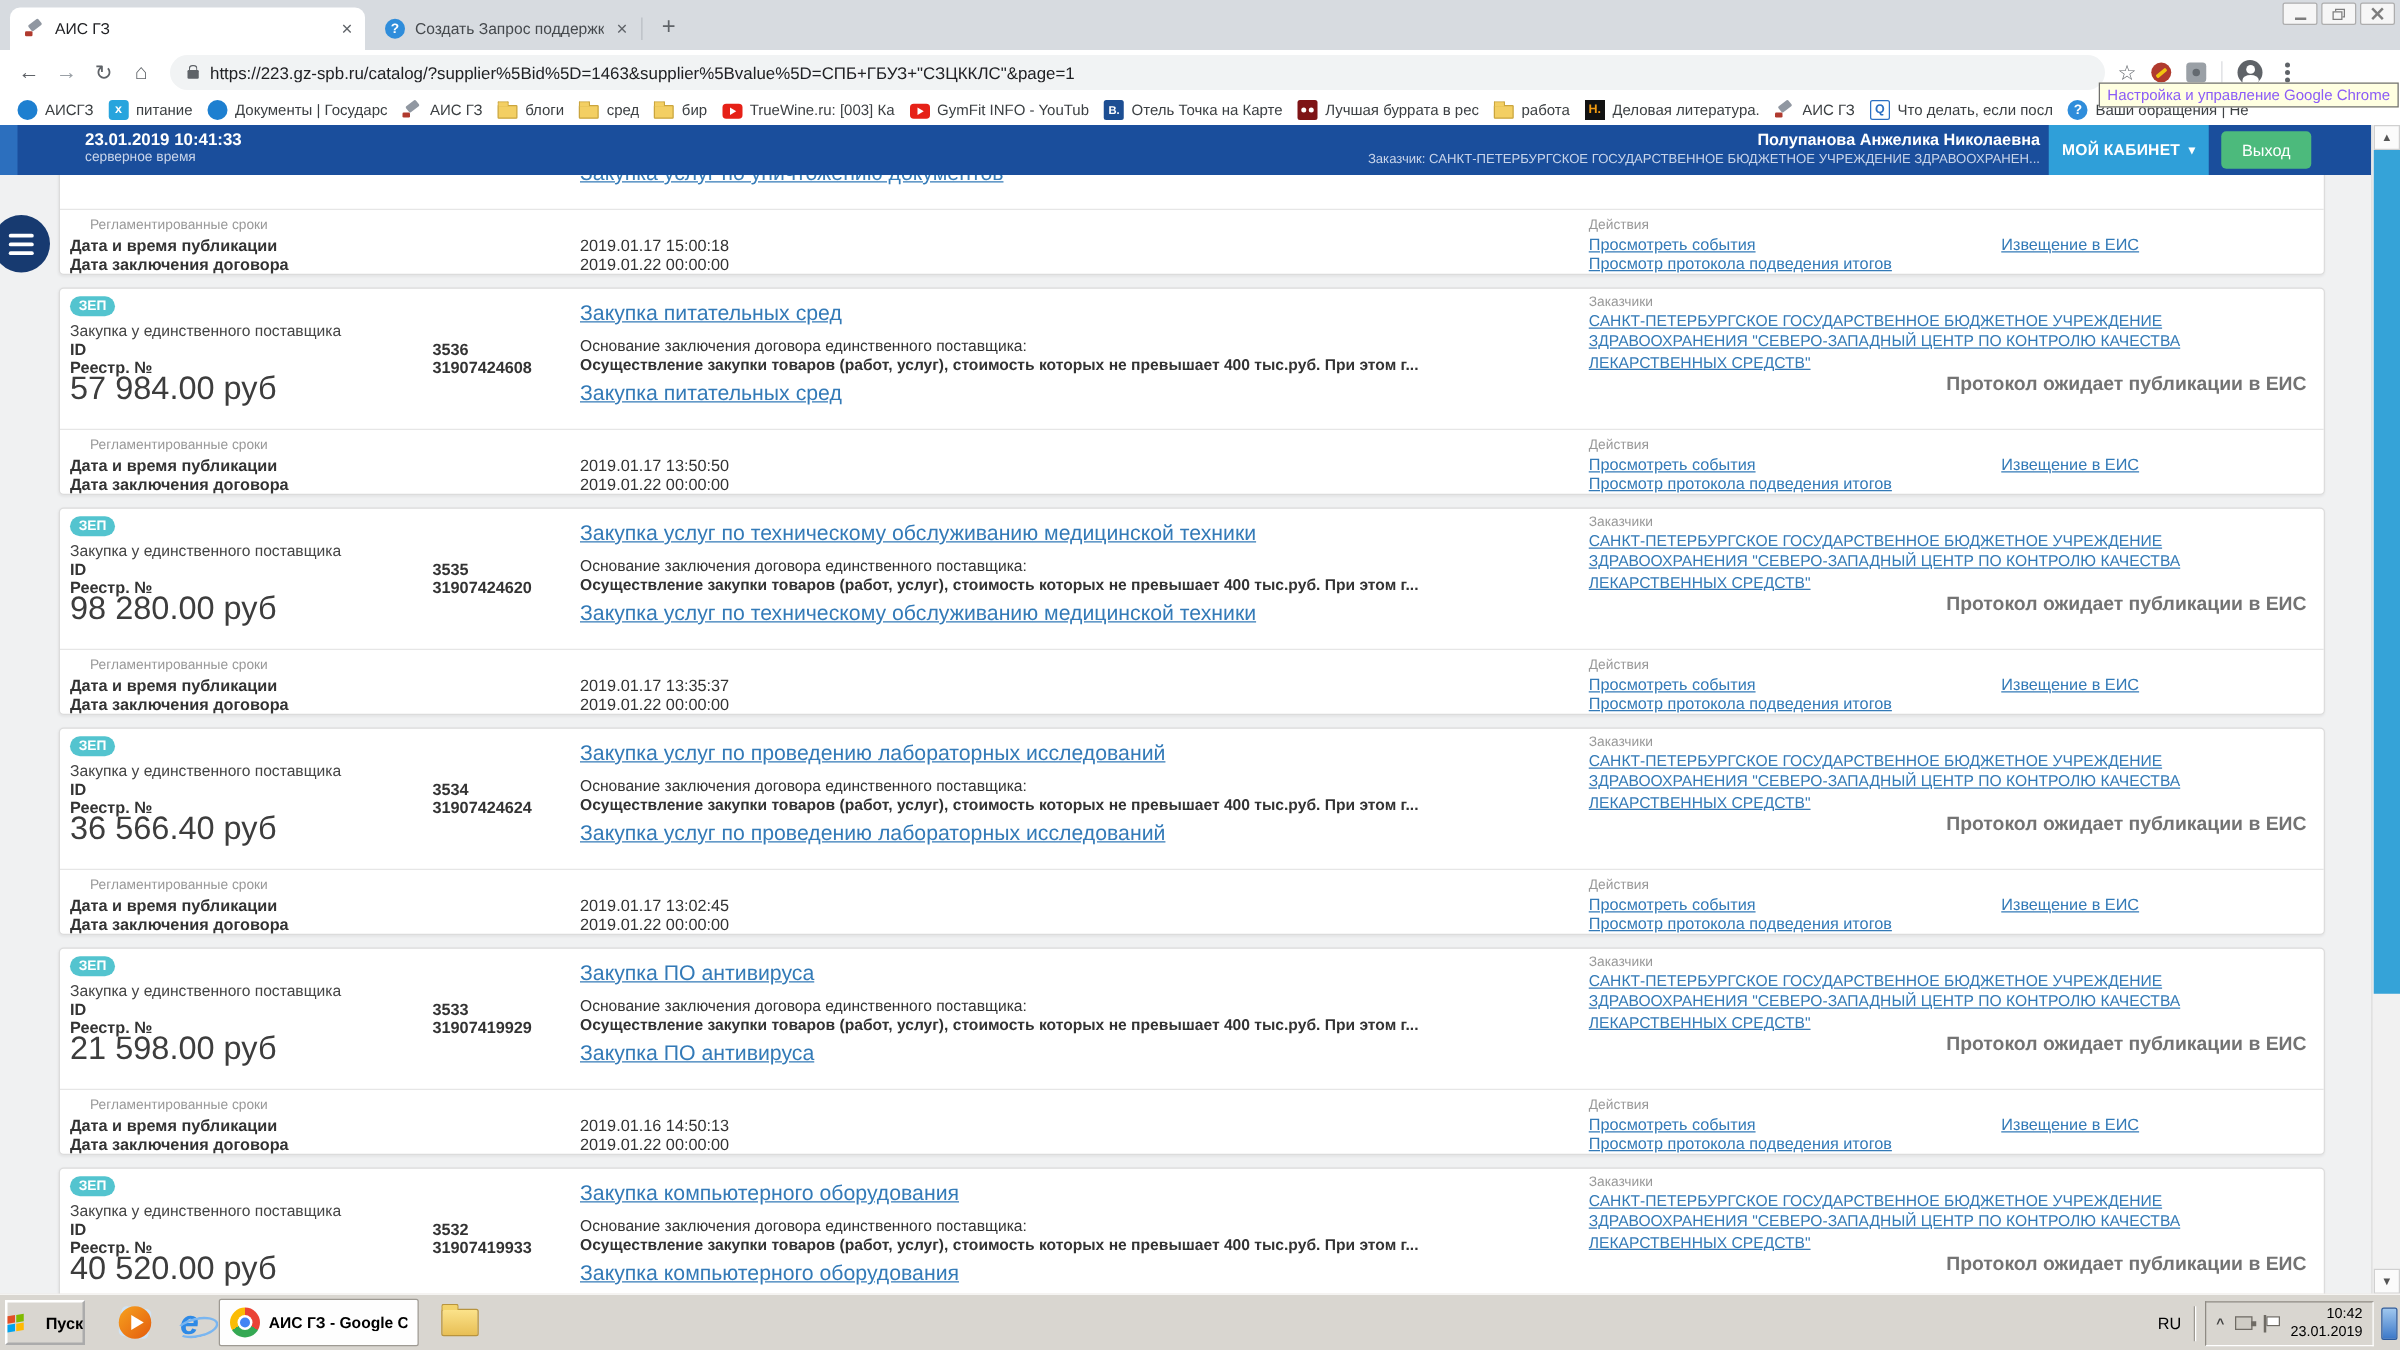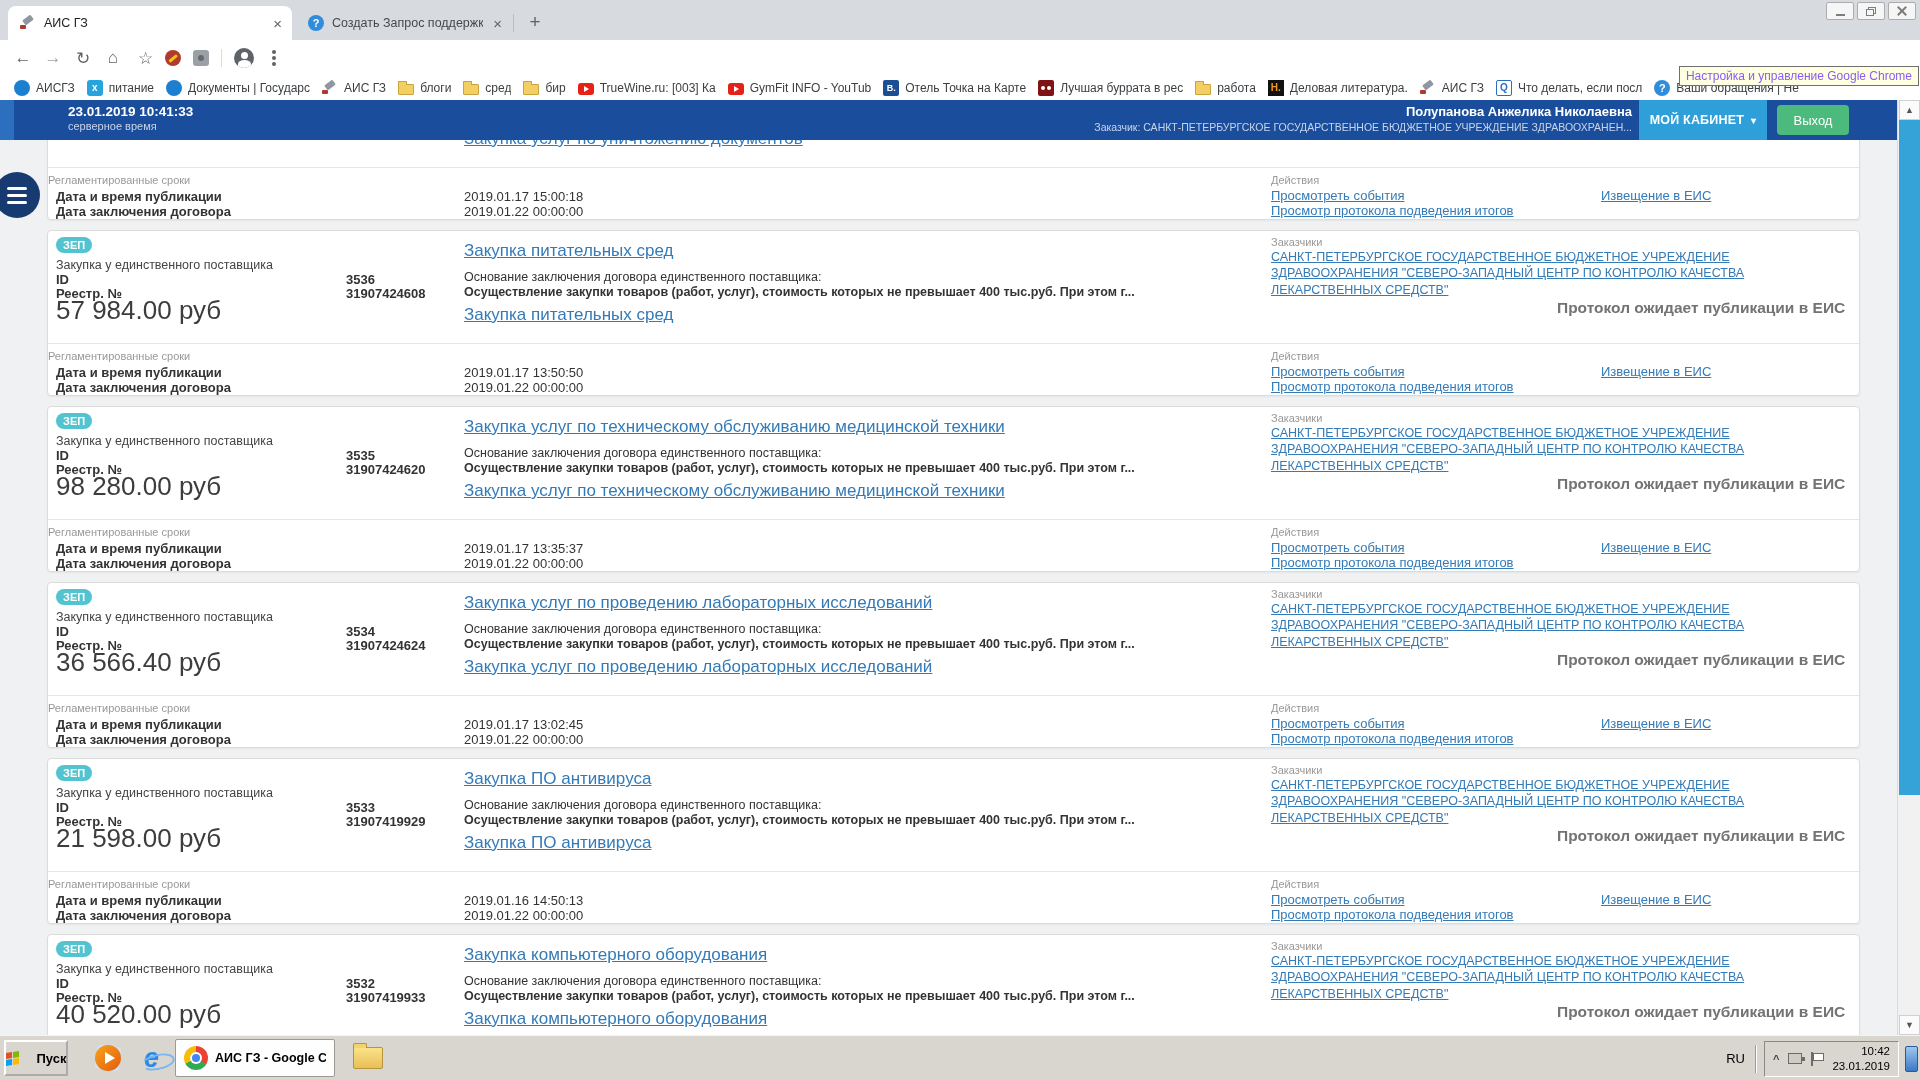--- a/index.html
+++ b/index.html
@@ -99,21 +99,21 @@
   .kv.r1{top:41px;} .kv.r2{top:55px;}
   .price{position:absolute;left:8px;top:64px;font-size:26px;color:#3d3d3d;white-space:nowrap;}
   a.tlink{position:absolute;font-size:17px;color:#337ab7;text-decoration:underline;white-space:nowrap;}
   .l1{left:416px;top:10px;} .l2{left:416px;top:74px;}
   .basis-l{position:absolute;left:416px;top:39px;font-size:12.5px;color:#333;}
   .basis-t{position:absolute;left:416px;top:54px;font-size:12.5px;font-weight:600;color:#333;white-space:nowrap;}
   .cust-l{position:absolute;left:1223px;top:5px;font-size:11px;color:#999;}
   a.cust{position:absolute;left:1223px;top:18px;width:565px;font-size:12.5px;line-height:1.3;color:#337ab7;text-decoration:underline;}
   .protocol{position:absolute;right:10px;top:68px;width:292px;font-size:15.5px;font-weight:bold;color:#737373;line-height:1.12;}
   .divider{position:absolute;left:0;right:0;top:112px;border-top:1px solid #e6e6e6;}
-  .terms-l{position:absolute;left:0;top:119px;font-size:11px;color:#999;}
+  .terms-l{position:absolute;left:24px;top:119px;font-size:11px;color:#999;}
   .trow{position:absolute;left:8px;font-size:13px;color:#333;}
   .trow b{font-weight:bold;}
   .trow .tv{position:absolute;left:408px;font-weight:normal;white-space:nowrap;}
   .tr1{top:134px;} .tr2{top:149px;}
   .act-l{position:absolute;left:1223px;top:119px;font-size:11px;color:#999;}
   a.alink{position:absolute;font-size:13px;color:#337ab7;text-decoration:underline;white-space:nowrap;}
   .a1{left:1223px;top:133px;} .a2{left:1223px;top:148px;} .a3{left:1553px;top:133px;}
 
   
   .taskbar{position:absolute;left:0;top:1035px;width:1920px;height:45px;background:#d9d6d0;border-top:1px solid #f5f4f2;z-index:60;display:flex;align-items:center;}
@@ -175,20 +175,24 @@
       <div class="wb">
           <i class="g-close"></i>
         </div>
     </div>
   </div>
   <div class="toolbar">
     <div class="nav-ic">←</div>
     <div class="nav-ic dim">→</div>
     <div class="nav-ic">↻</div>
     <div class="nav-ic">⌂</div>
+    <div class="omnibox">
+      <span class="lock"></span>
+      <span class="url">https://223.gz-spb.ru/catalog/?supplier%5Bid%5D=1463&amp;supplier%5Bvalue%5D=СПБ+ГБУЗ+"СЗЦККЛС"&amp;page=1</span>
+    </div>
     <div class="tb-right">
       <span class="star">☆</span>
       <span class="ext-seal"></span>
       <span class="ext-grey"></span>
       <span class="tb-sep"></span>
       <span class="avatar"></span>
       <span class="dots"></span>
     </div>
   </div>
   <div class="bookmarks">

